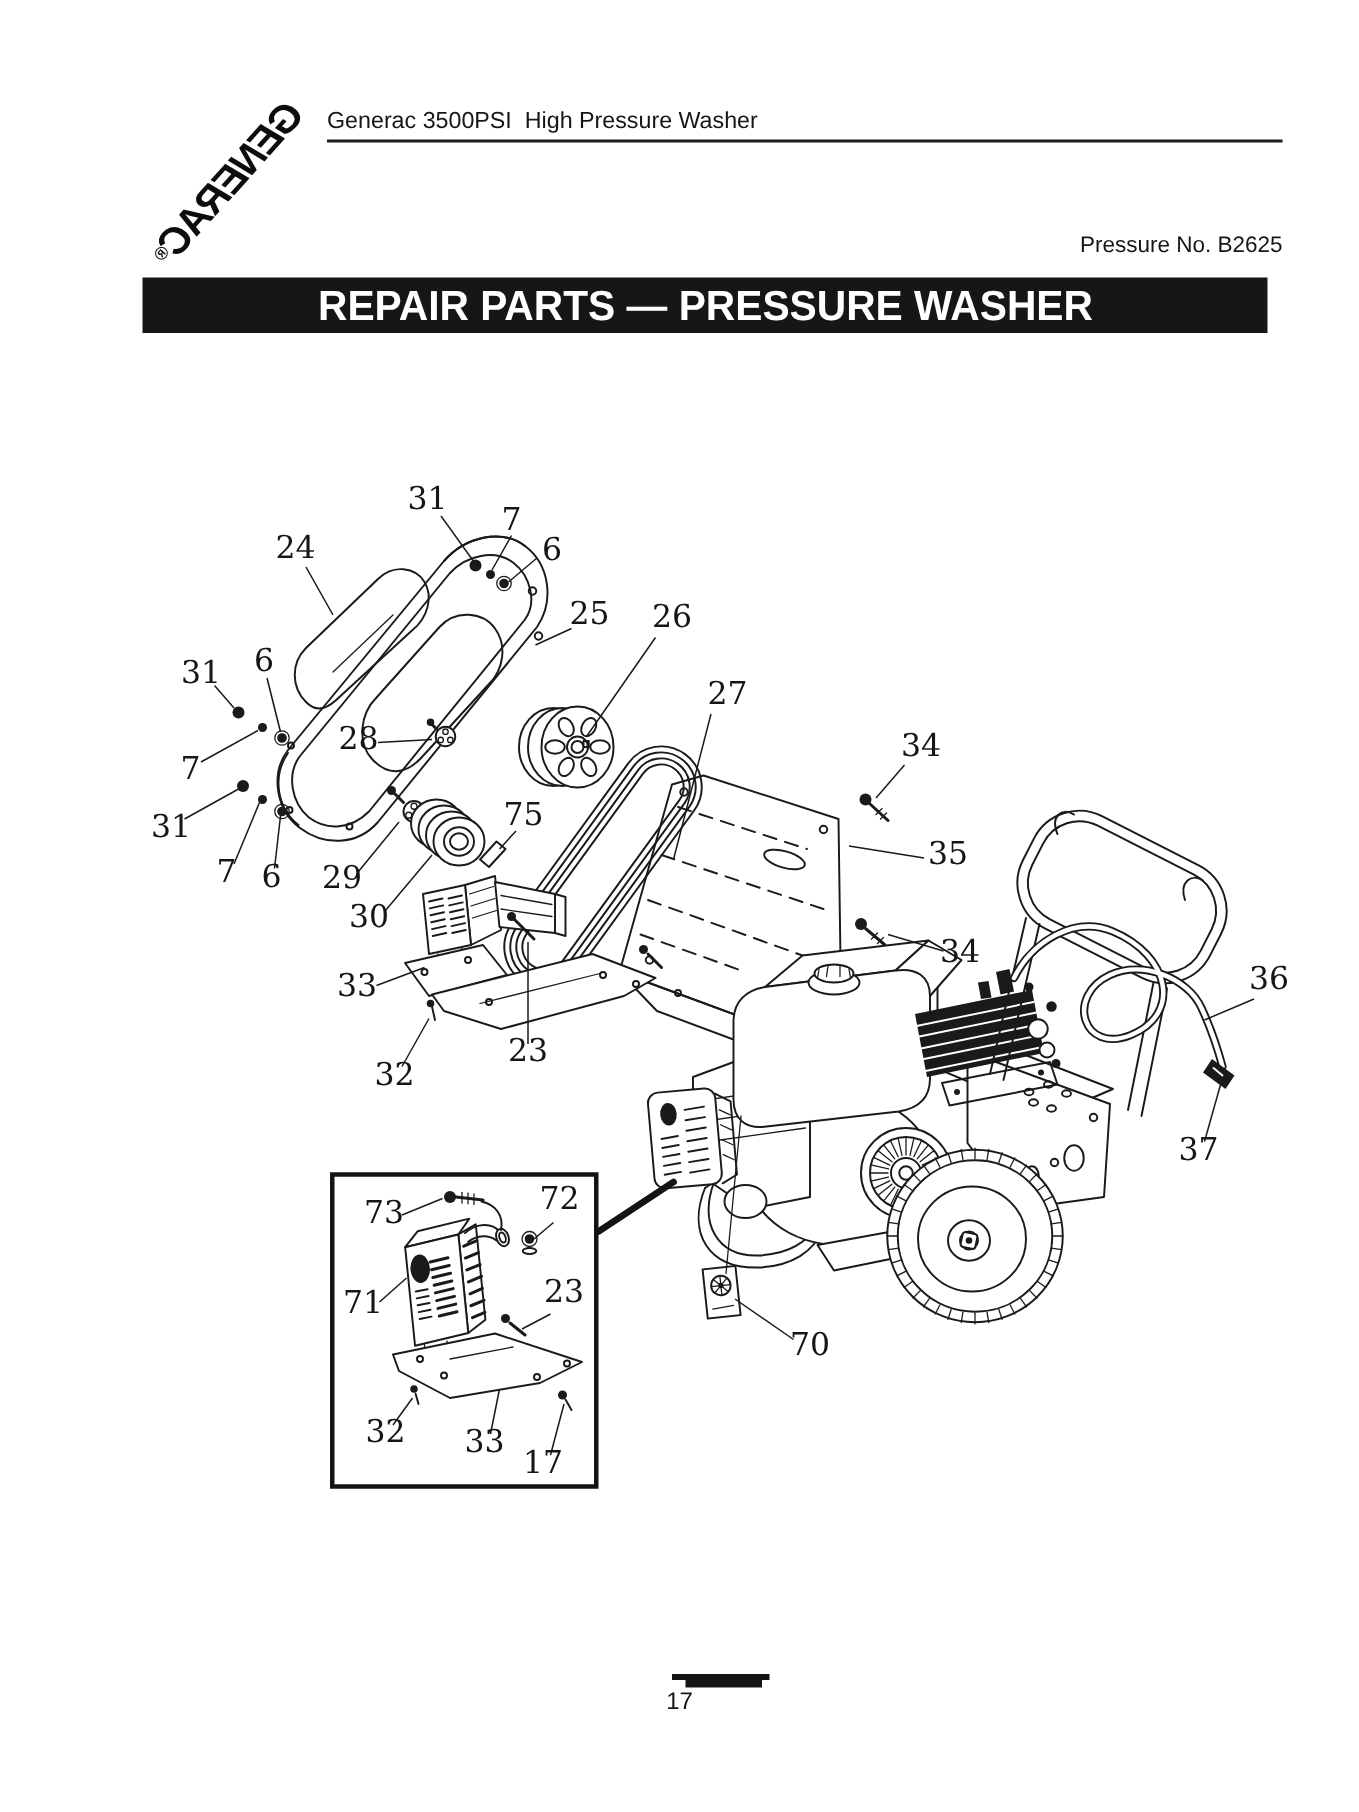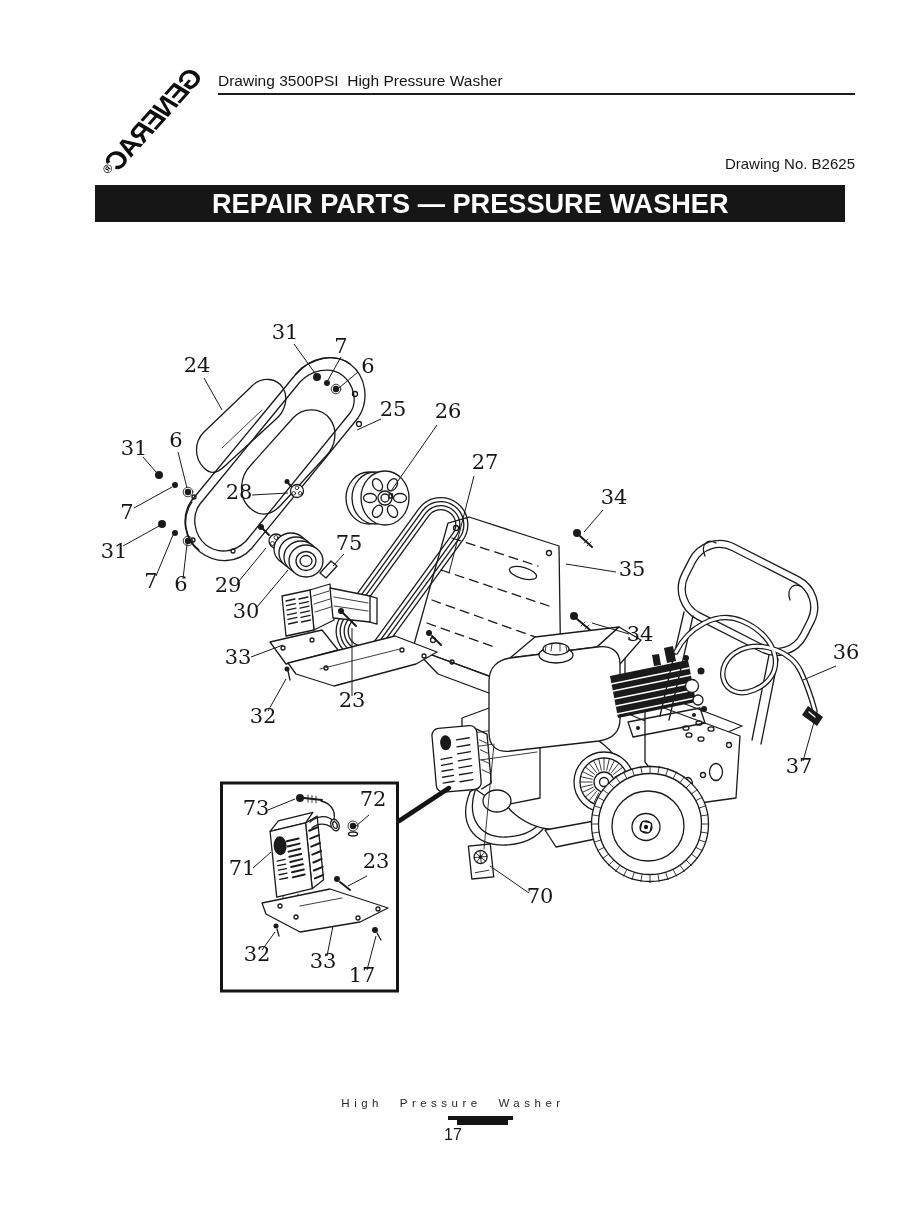--- a/index.html
+++ b/index.html
@@ -37,23 +37,23 @@
   .fbar2{position:absolute;left:457px;top:1120px;width:51px;height:5px;background:#141414;}
   .page-num{position:absolute;left:0;right:0;top:1126px;text-align:center;font-size:16px;color:#161616;}
 </style>
 </head>
 <body>
 
 <div class="page">
 
   <div class="logo"><span>GENERAC</span><span class="reg">®</span></div>
 
-  <div class="product-title">Drawing 3500PSI  High Pressure Washer</div>
+  <div class="product-title">Generac 3500PSI  High Pressure Washer</div>
   <div class="header-rule"></div>
-  <div class="drawing-no">Drawing No. B2625</div>
+  <div class="drawing-no">Pressure No. B2625</div>
 
   <div class="title-bar">
     <span>REPAIR PARTS — PRESSURE WASHER</span>
   </div>
 
   <svg class="diagram" width="906" height="935" viewBox="0 225 906 935" xmlns="http://www.w3.org/2000/svg">
 
     <g>
       <path class="lnW" d="M413,648 L448,523 L469,517 L559,546 L561,687 L543,696 Z"></path>
       <path class="ln" d="M413,648 L543,696 L540,712 L438,674 Z"></path>
@@ -529,17 +529,16 @@
         <text x="376" y="868" class="callout">23</text>
         <line x1="262" y1="950" x2="275" y2="932" class="leader"></line>
         <text x="257" y="961" class="callout">32</text>
         <line x1="327" y1="956" x2="333" y2="926" class="leader"></line>
         <text x="323" y="968" class="callout">33</text>
         <line x1="367" y1="970" x2="376" y2="936" class="leader"></line>
         <text x="362" y="982" class="callout">17</text>
       </g>
   </svg>
 
-  <div class="footer-label">High Pressure Washer</div>
   <div class="fbar1"></div>
   <div class="fbar2"></div>
   <div class="page-num">17</div>
 </div>
 
 </body></html>

